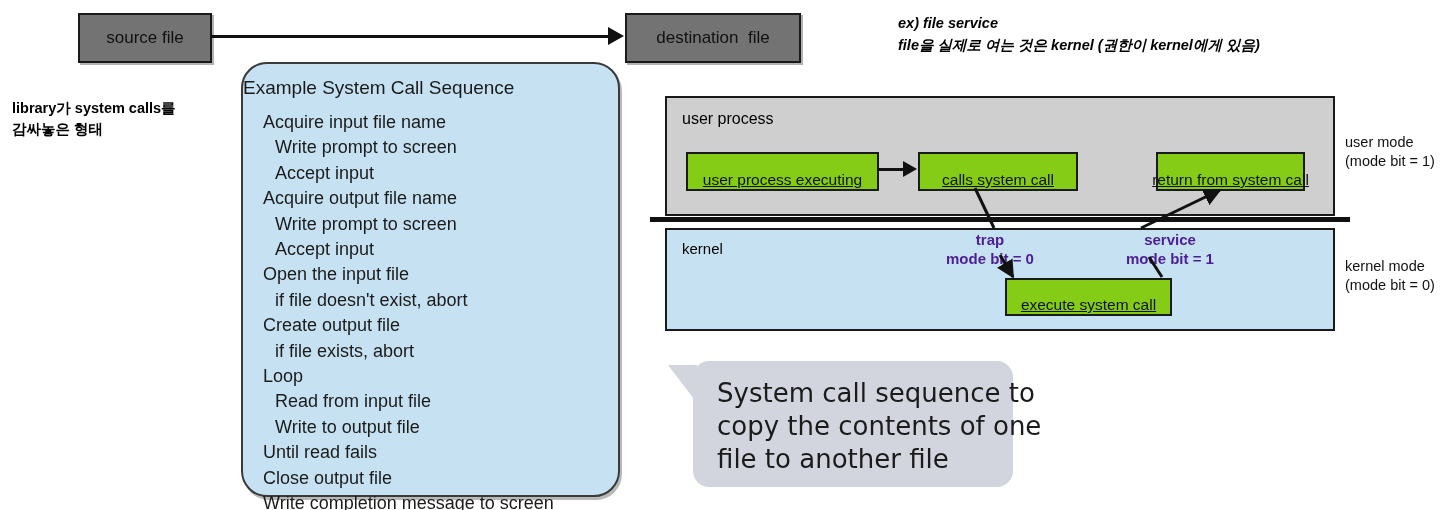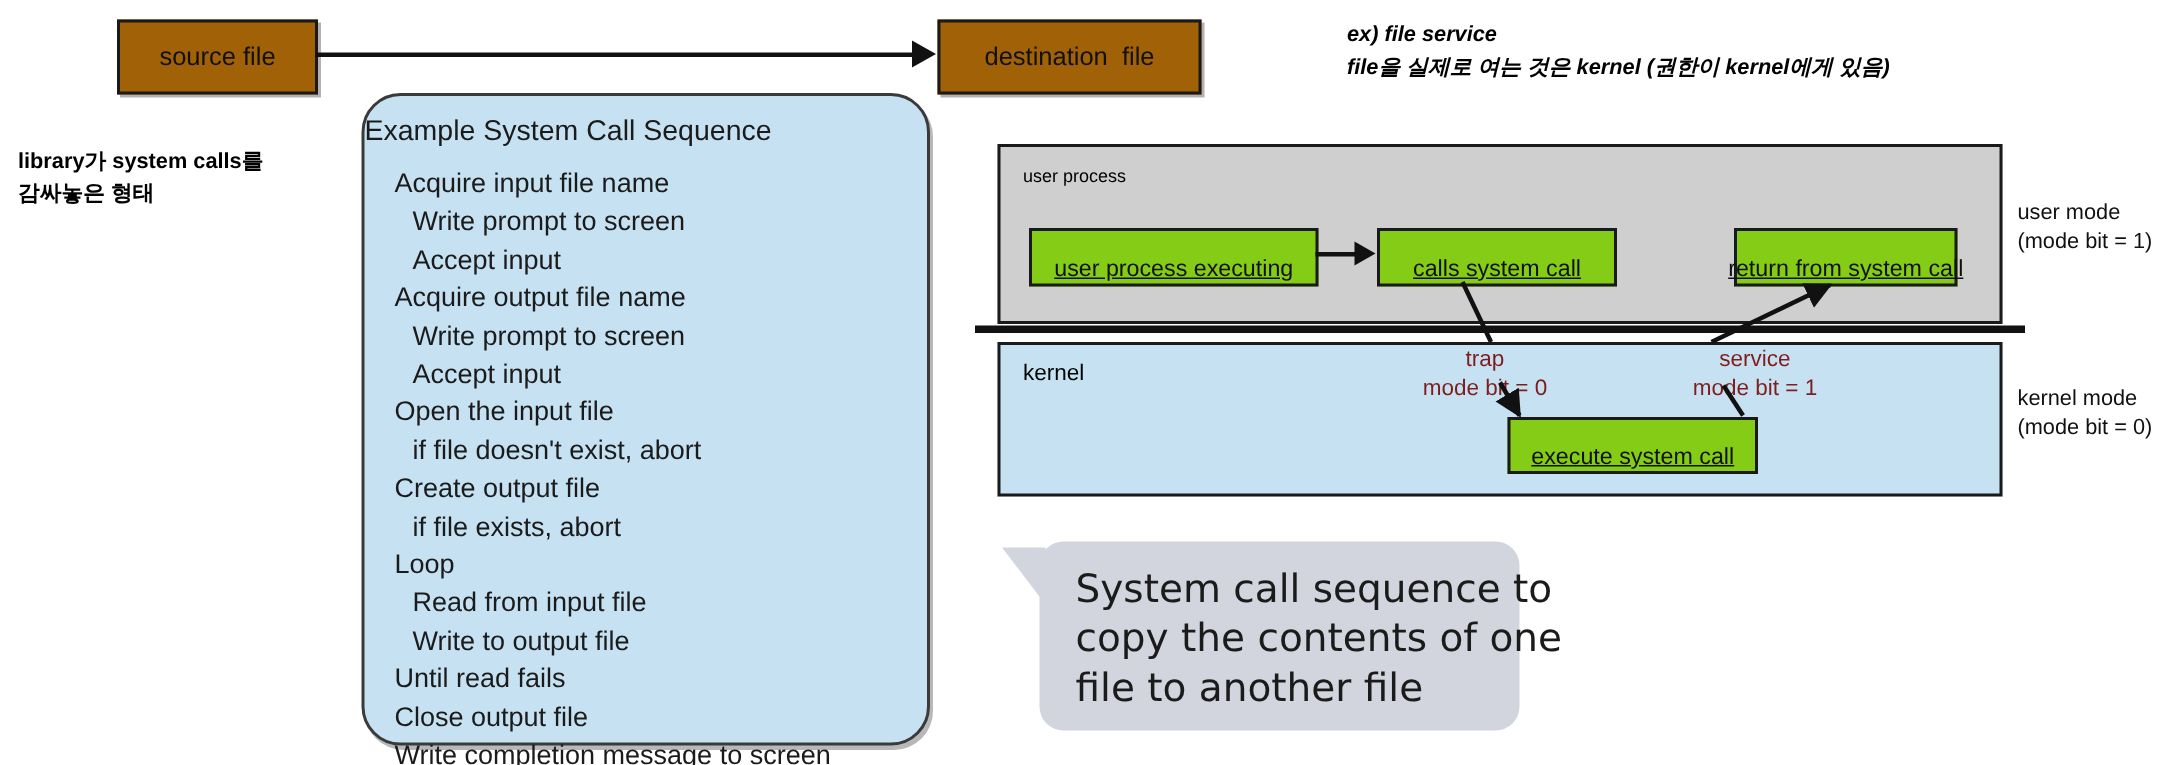--- a/index.html
+++ b/index.html
@@ -12,21 +12,21 @@
     height: 510px;
     position: relative;
     font-family: "Liberation Sans", sans-serif;
     color: #000000;
     overflow: hidden;
   }
   .abs { position: absolute; }
 
   
   .file-box {
-    background: #a16207;
+    background: #737373;
     border: 2px solid #1a1a1a;
     box-shadow: 2px 2px 0 rgba(0,0,0,0.30);
     display: flex;
     align-items: center;
     justify-content: center;
     font-size: 17px;
     color: #111;
     white-space: pre;
   }
   #source-file  { left: 78px;  top: 13px; width: 130px; height: 46px; }
@@ -85,21 +85,21 @@
   #user-panel {
     left: 665px; top: 96px; width: 666px; height: 116px;
     background: #cfcfcf;
     border: 2px solid #1a1a1a;
   }
   #kernel-panel {
     left: 665px; top: 228px; width: 666px; height: 99px;
     background: #c6e2f2;
     border: 2px solid #1a1a1a;
   }
-  #panel-label-user   { left: 682px; top: 110px; font-size: 12px; text-align: right; }
+  #panel-label-user   { left: 682px; top: 110px; font-size: 16px; text-align: right; }
   #panel-label-kernel { left: 682px; top: 240px; font-size: 15px; }
 
   .wbox {
     background: #84cc16;
     border: 2px solid #1a1a1a;
     display: flex;
     align-items: flex-end;
     justify-content: center;
     font-size: 15.5px;
     color: #111;
@@ -124,22 +124,23 @@
   #mode-divider {
     left: 650px; top: 217px; width: 700px; height: 5px;
     background: #111;
   }
 
   
   .mode-caption {
     font-size: 15px;
     line-height: 19px;
     text-align: center;
-    color: #7f1d1d;
+    color: #4c1d95;
     white-space: nowrap;
+    font-weight: bold;
   }
   #trap-caption   { left: 930px;  top: 230px; width: 120px; }
   #return-caption { left: 1100px; top: 230px; width: 140px; }
 
   
   .side-label {
     font-size: 14.5px;
     line-height: 19px;
     color: #111;
     white-space: nowrap;

